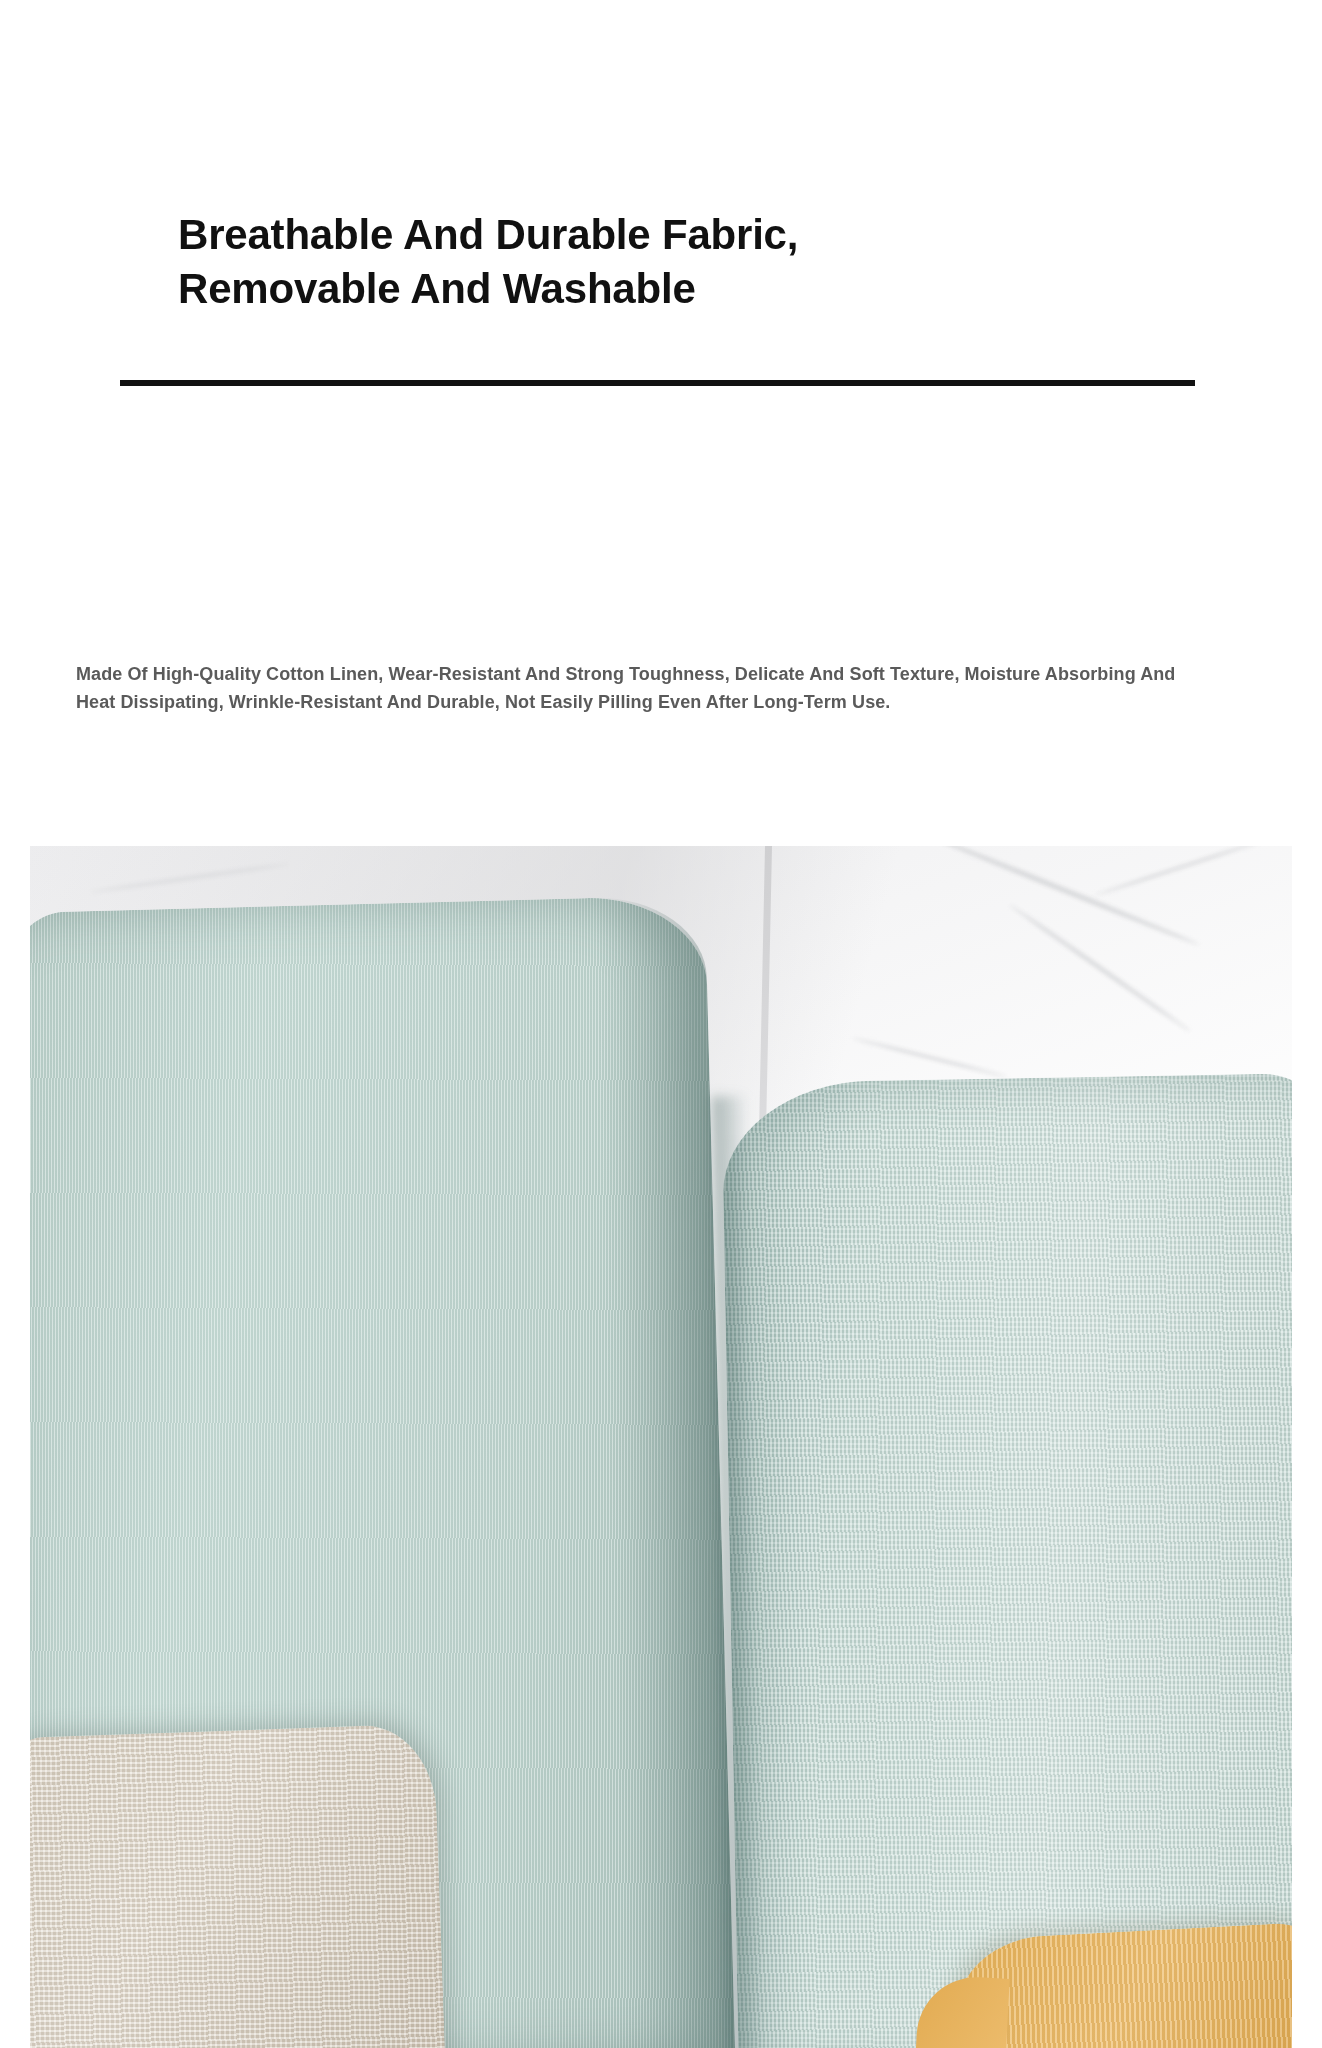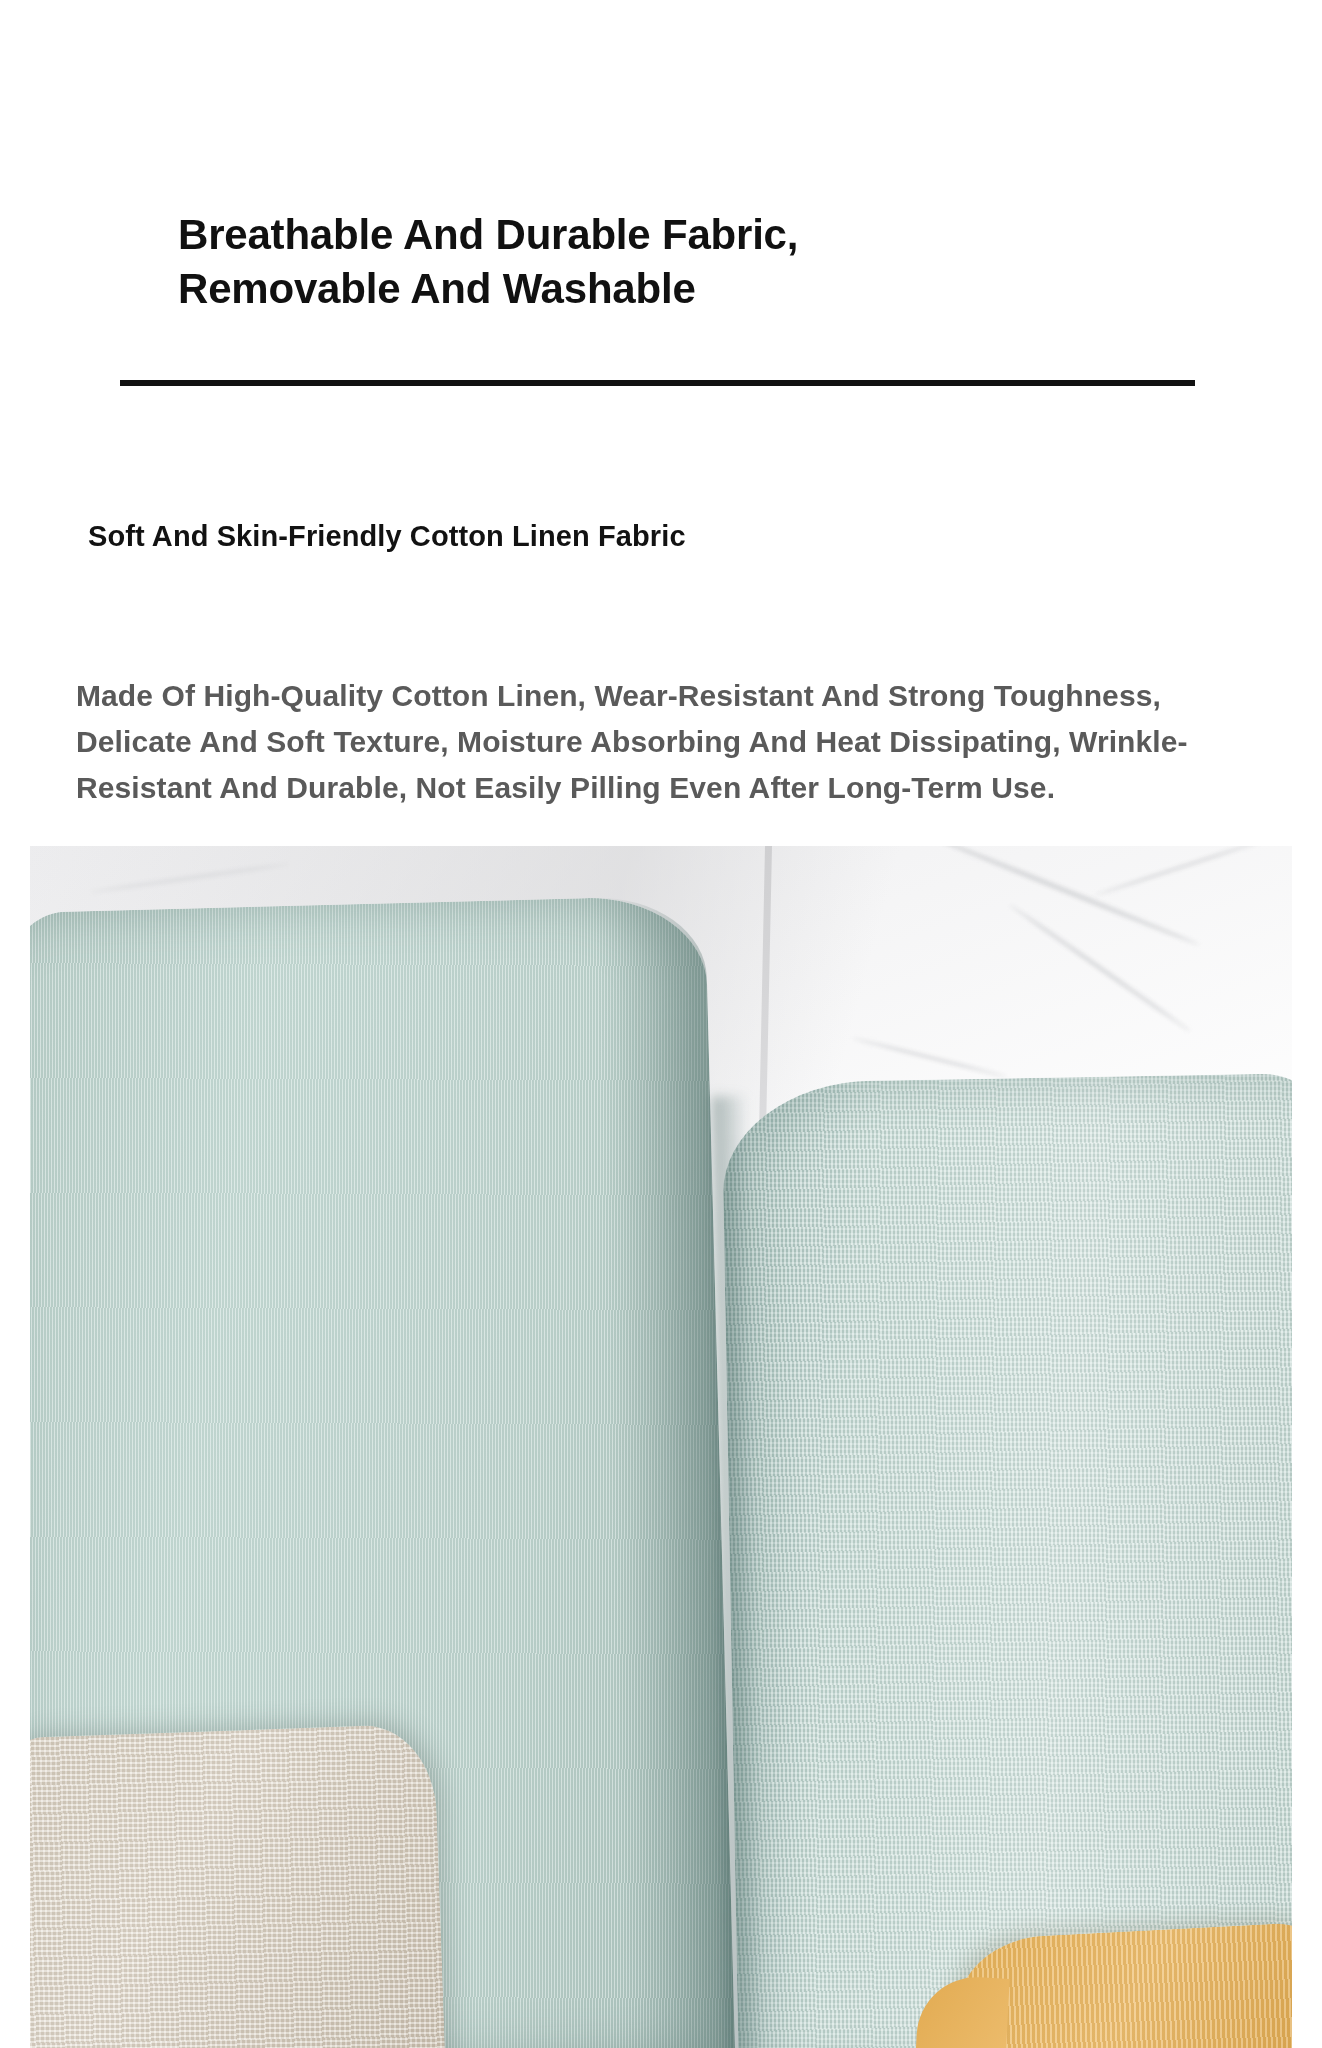--- a/index.html
+++ b/index.html
@@ -56,21 +56,21 @@
     color: #121212;
     letter-spacing: 0.1px;
   }
 
   
   .body-copy {
     position: absolute;
     left: 76px;
     top: 643px;
     width: 1130px;
-    font-size: 30px;
+    font-size: 18px;
     line-height: 1.53;
     font-weight: 700;
     color: #5a5a5a;
     letter-spacing: 0.1px;
   }
 
   
   .photo {
     position: absolute;
     left: 30px;
@@ -237,21 +237,20 @@
 
 <div class="page">
 
   <div class="heading">
     <span>Breathable And Durable Fabric,</span>
     <span class="line2">Removable And Washable</span>
   </div>
 
   <div class="rule"></div>
 
-  <div class="subheading">Soft And Skin-Friendly Cotton Linen Fabric</div>
 
   <p class="body-copy">Made Of High-Quality Cotton Linen, Wear-Resistant And Strong Toughness, Delicate And Soft Texture, Moisture Absorbing And Heat Dissipating, Wrinkle-Resistant And Durable, Not Easily Pilling Even After Long-Term Use.</p>
 
   <div class="photo">
     <div class="photo-inner">
       <div class="wall"></div>
       <div class="wall-vein v5"></div>
       <div class="wall-vein v1"></div>
       <div class="wall-vein v2"></div>
       <div class="wall-vein v3"></div>

